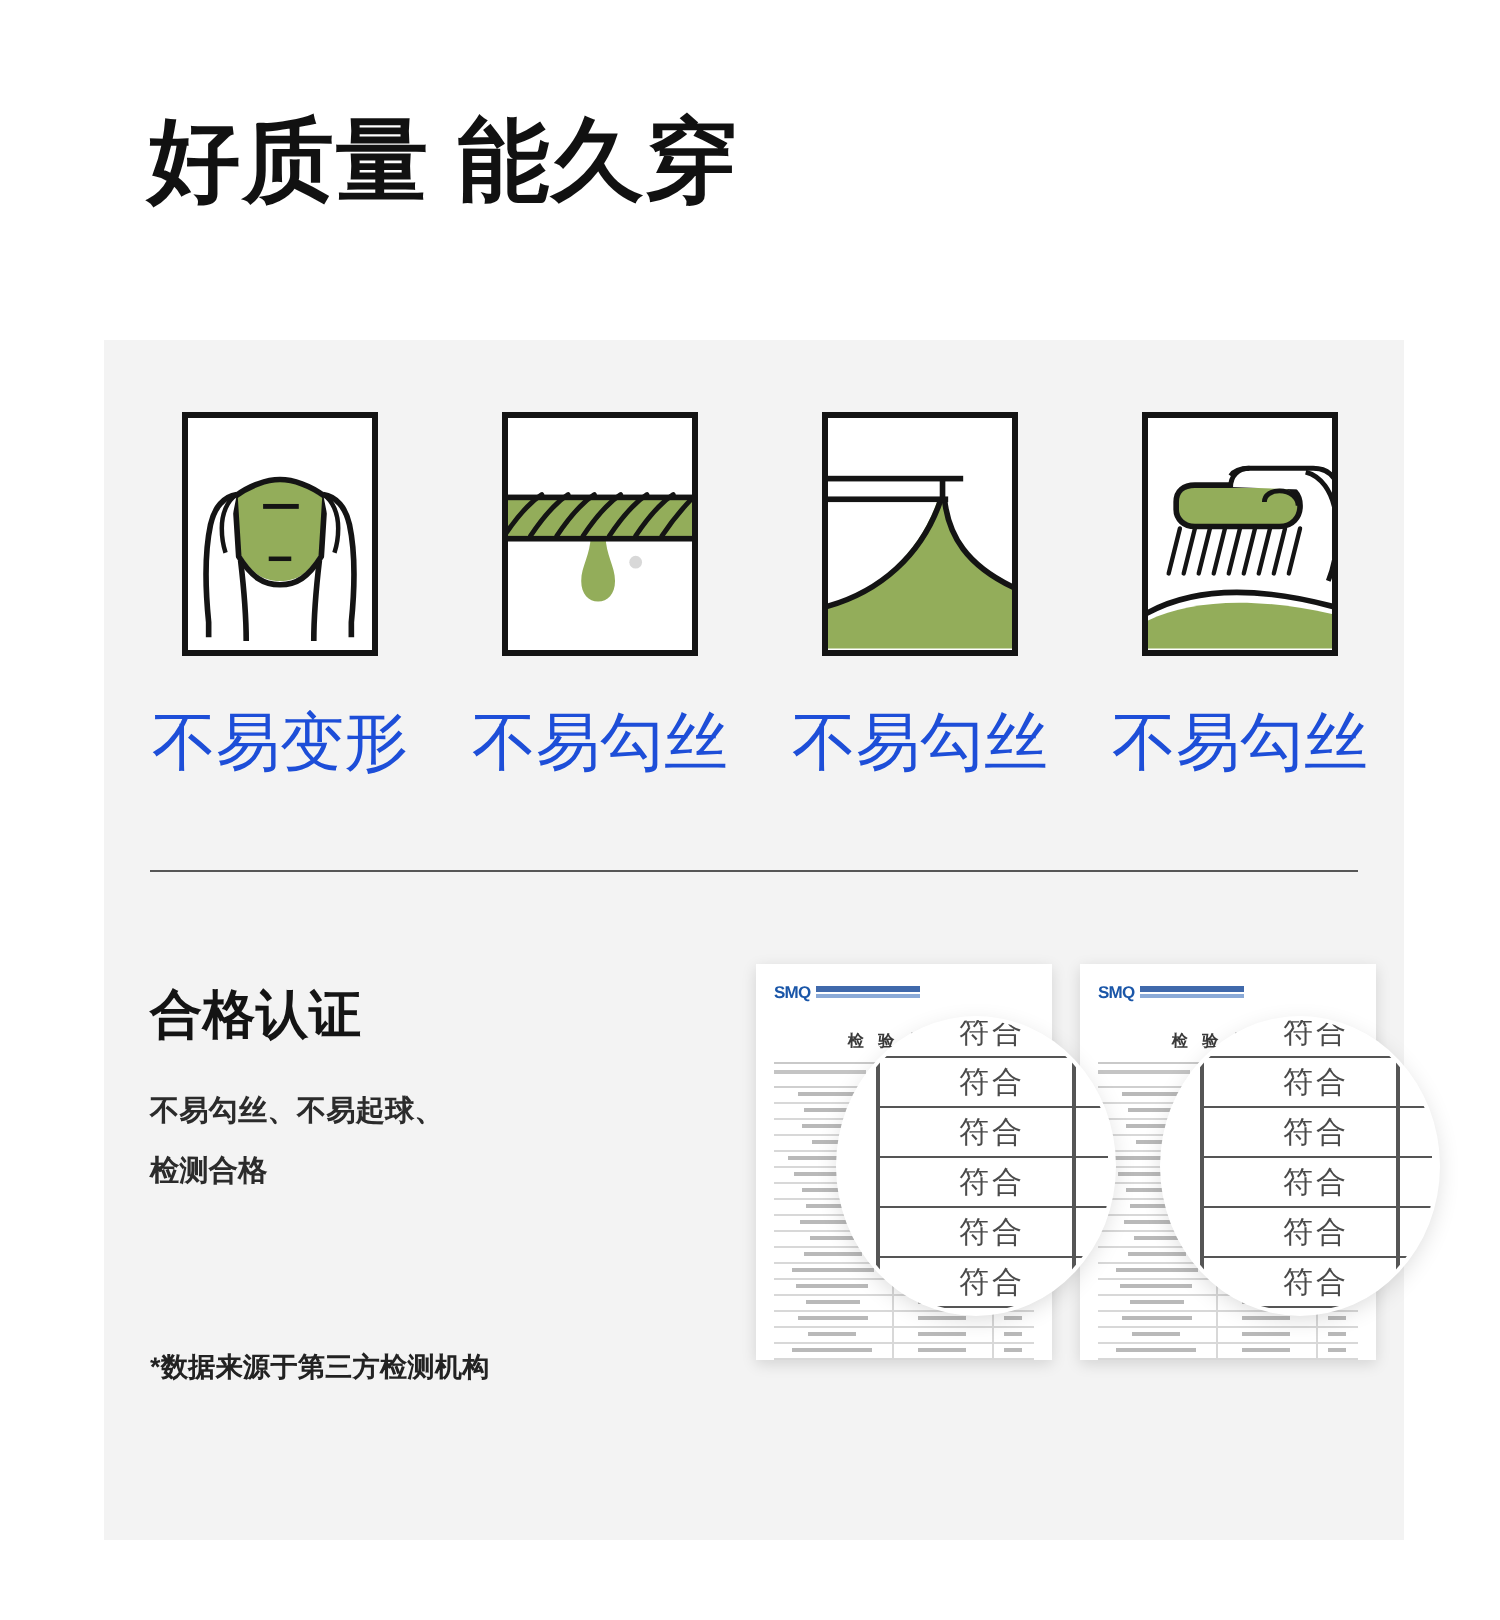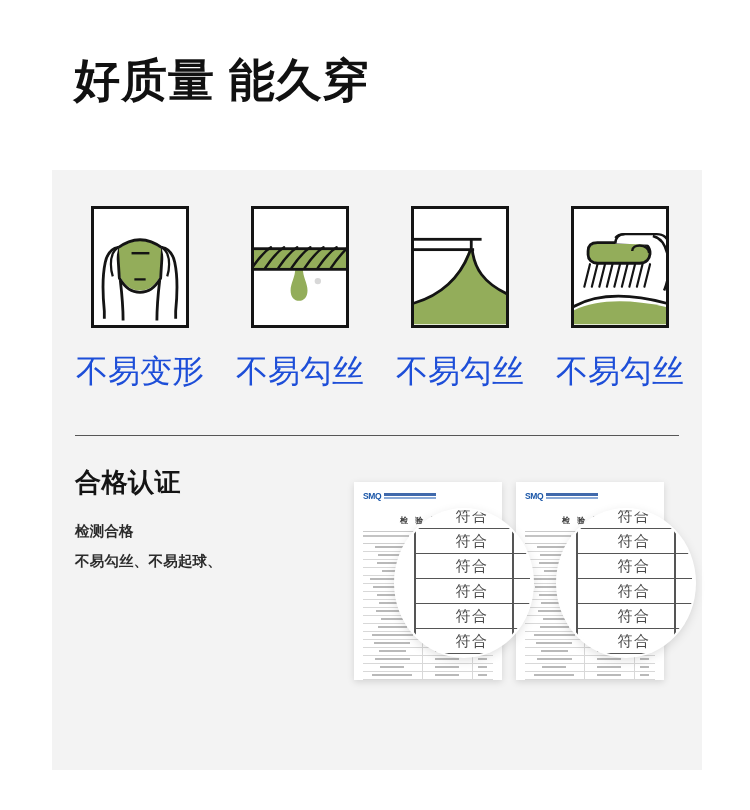--- a/index.html
+++ b/index.html
@@ -80,21 +80,21 @@
     top: 265px;
     width: 604px;
     height: 1px;
     background: #565656;
   }
 
   
   .cert-left {
     position: absolute;
     left: 23px;
-    top: 295px;
+    top: 320px;
     width: 260px;
   }
   .cert-heading {
     font-size: 26px;
     font-weight: bold;
     color: #141414;
     letter-spacing: 0.5px;
     margin: 0 0 17px 0;
   }
   .cert-desc {
@@ -112,21 +112,21 @@
     font-size: 13.5px;
     font-weight: bold;
     color: #222222;
     letter-spacing: 0.2px;
     white-space: nowrap;
   }
 
   
   .certs {
     position: absolute;
-    left: 292px;
+    left: 316px;
     top: 300px;
     width: 330px;
     height: 230px;
   }
   .cert-doc {
     position: absolute;
     top: 12px;
     width: 148px;
     height: 198px;
     background: #ffffff;
@@ -308,25 +308,26 @@
       </div>
       <div class="feature-label">不易勾丝</div>
     </div>
   </div>
 
   <div class="divider"></div>
 
   <div class="cert-left">
     <div class="cert-heading">合格认证</div>
     <div class="cert-desc">
+      <div>不易勾丝、不易起球、</div>
       <div>检测合格</div>
-      <div>不易勾丝、不易起球、</div>
     </div>
   </div>
 
+  <div class="cert-note">*数据来源于第三方检测机构</div>
 
   <div class="certs">
 
     <div class="cert-doc doc-1">
       <div class="doc-inner">
         <div class="doc-logo">
           <span class="doc-logo-mark">SMQ</span>
           <span class="doc-logo-text">
             <span class="doc-logo-bar-a"></span>
             <span class="doc-logo-bar-b"></span>

